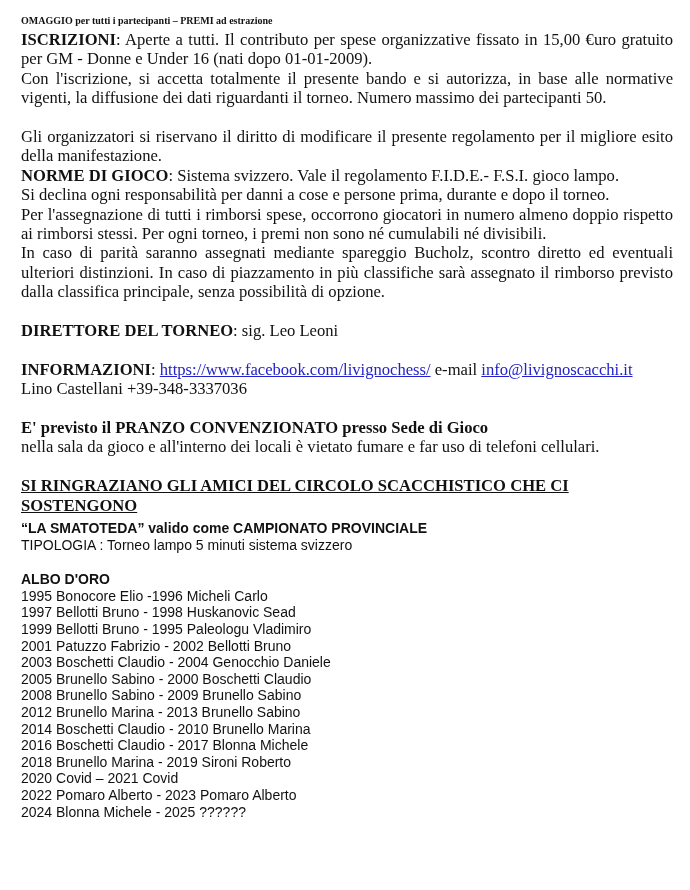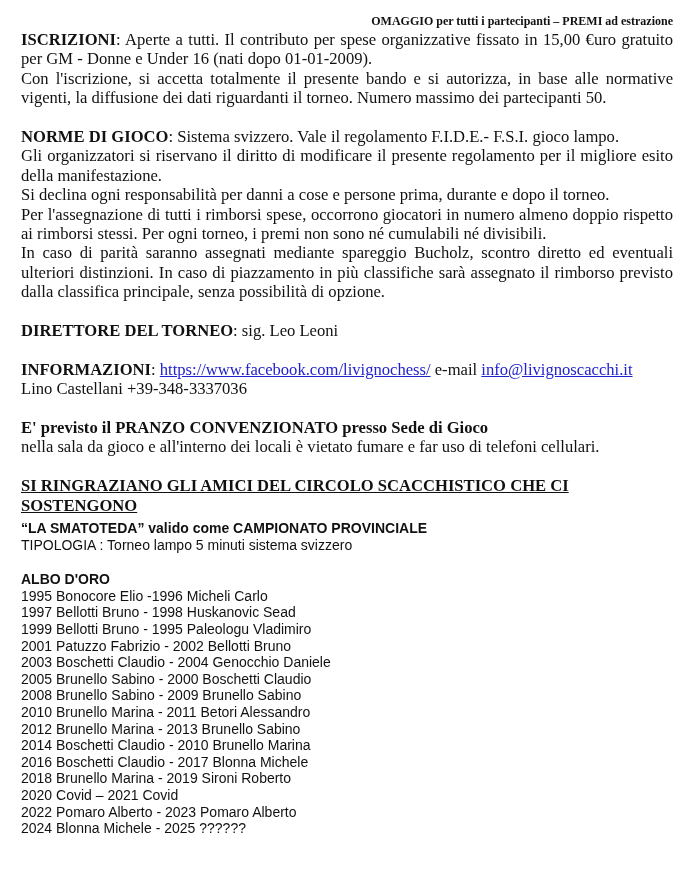--- a/index.html
+++ b/index.html
@@ -5,43 +5,43 @@
     html, body { margin: 0; padding: 0; background: #ffffff; }
     body { width: 690px; height: 890px; overflow: hidden; position: relative; color: #111; }
     .page { position: absolute; left: 21px; top: 12px; width: 652px; }
     .serif { font-family: "Liberation Serif", serif; font-size: 16.6px; line-height: 19.4px; }
     .sans { font-family: "Liberation Sans", sans-serif; font-size: 14px; line-height: 16.6px; }
     p { margin: 0; }
     .j { text-align: justify; }
     .c { }
     .b { font-weight: bold; font-family: Liberation Serif, serif; }
     .gap { height: 19.4px; }
-    .top-title { font-size: 12px; line-height: 18px; font-weight: bold; text-align: right; }
+    .top-title { font-size: 10px; line-height: 18px; font-weight: bold; text-align: left; }
     a { color: #2222cc; text-decoration: underline; }
     .ul { text-decoration: underline; }
     .label { font-weight: bold; margin-top: 16px; }
     .sans .title { font-weight: bold; }
   </style>
 </head>
 <body>
 
 <div class="page">
   <div class="serif">
     <p class="top-title">OMAGGIO per tutti i partecipanti – PREMI ad estrazione</p>
 
     <section>
       <p class="j"><span class="label">ISCRIZIONI</span><span>: Aperte a tutti. Il contributo per spese organizzative fissato in 15,00 €uro gratuito per GM - Donne e Under 16 (nati dopo 01-01-2009).</span></p>
       <p class="j">Con l'iscrizione, si accetta totalmente il presente bando e si autorizza, in base alle normative vigenti, la diffusione dei dati riguardanti il torneo. Numero massimo dei partecipanti 50.</p>
     </section>
 
     <div class="gap"></div>
 
     <section>
+      <p class="j">Gli organizzatori si riservano il diritto di modificare il presente regolamento per il migliore esito della manifestazione.</p>
       <p class="j"><span class="label">NORME DI GIOCO</span><span>: Sistema svizzero. Vale il regolamento F.I.D.E.- F.S.I. gioco lampo.</span></p>
-      <p class="j">Gli organizzatori si riservano il diritto di modificare il presente regolamento per il migliore esito della manifestazione.</p>
       <p class="j">Si declina ogni responsabilità per danni a cose e persone prima, durante e dopo il torneo.</p>
       <p class="j">Per l'assegnazione di tutti i rimborsi spese, occorrono giocatori in numero almeno doppio rispetto ai rimborsi stessi. Per ogni torneo, i premi non sono né cumulabili né divisibili.</p>
       <p class="j">In caso di parità saranno assegnati mediante spareggio Bucholz, scontro diretto ed eventuali ulteriori distinzioni. In caso di piazzamento in più classifiche sarà assegnato il rimborso previsto dalla classifica principale, senza possibilità di opzione.</p>
     </section>
 
     <div class="gap"></div>
 
     <p><span class="label">DIRETTORE DEL TORNEO</span><span>: sig. Leo Leoni</span></p>
 
     <div class="gap"></div>
@@ -74,21 +74,20 @@
     <section>
       <p class="c title">ALBO D'ORO</p>
       <div>
         <p class="c">1995 Bonocore Elio -1996 Micheli Carlo</p>
         <p class="c">1997 Bellotti Bruno - 1998 Huskanovic Sead</p>
         <p class="c">1999 Bellotti Bruno - 1995 Paleologu Vladimiro</p>
         <p class="c">2001 Patuzzo Fabrizio - 2002 Bellotti Bruno</p>
         <p class="c">2003 Boschetti Claudio - 2004 Genocchio Daniele</p>
         <p class="c">2005 Brunello Sabino - 2000 Boschetti Claudio</p>
         <p class="c">2008 Brunello Sabino - 2009 Brunello Sabino</p>
-        <p class="c">2010 Brunello Marina - 2011 Betori Alessandro</p>
         <p class="c">2012 Brunello Marina - 2013 Brunello Sabino</p>
         <p class="c">2014 Boschetti Claudio - 2010 Brunello Marina</p>
         <p class="c">2016 Boschetti Claudio - 2017 Blonna Michele</p>
         <p class="c">2018 Brunello Marina - 2019 Sironi Roberto</p>
         <p class="c">2020 Covid – 2021 Covid</p>
         <p class="c">2022 Pomaro Alberto - 2023 Pomaro Alberto</p>
         <p class="c">2024 Blonna Michele - 2025 ??????</p>
       </div>
     </section>
   </div>

